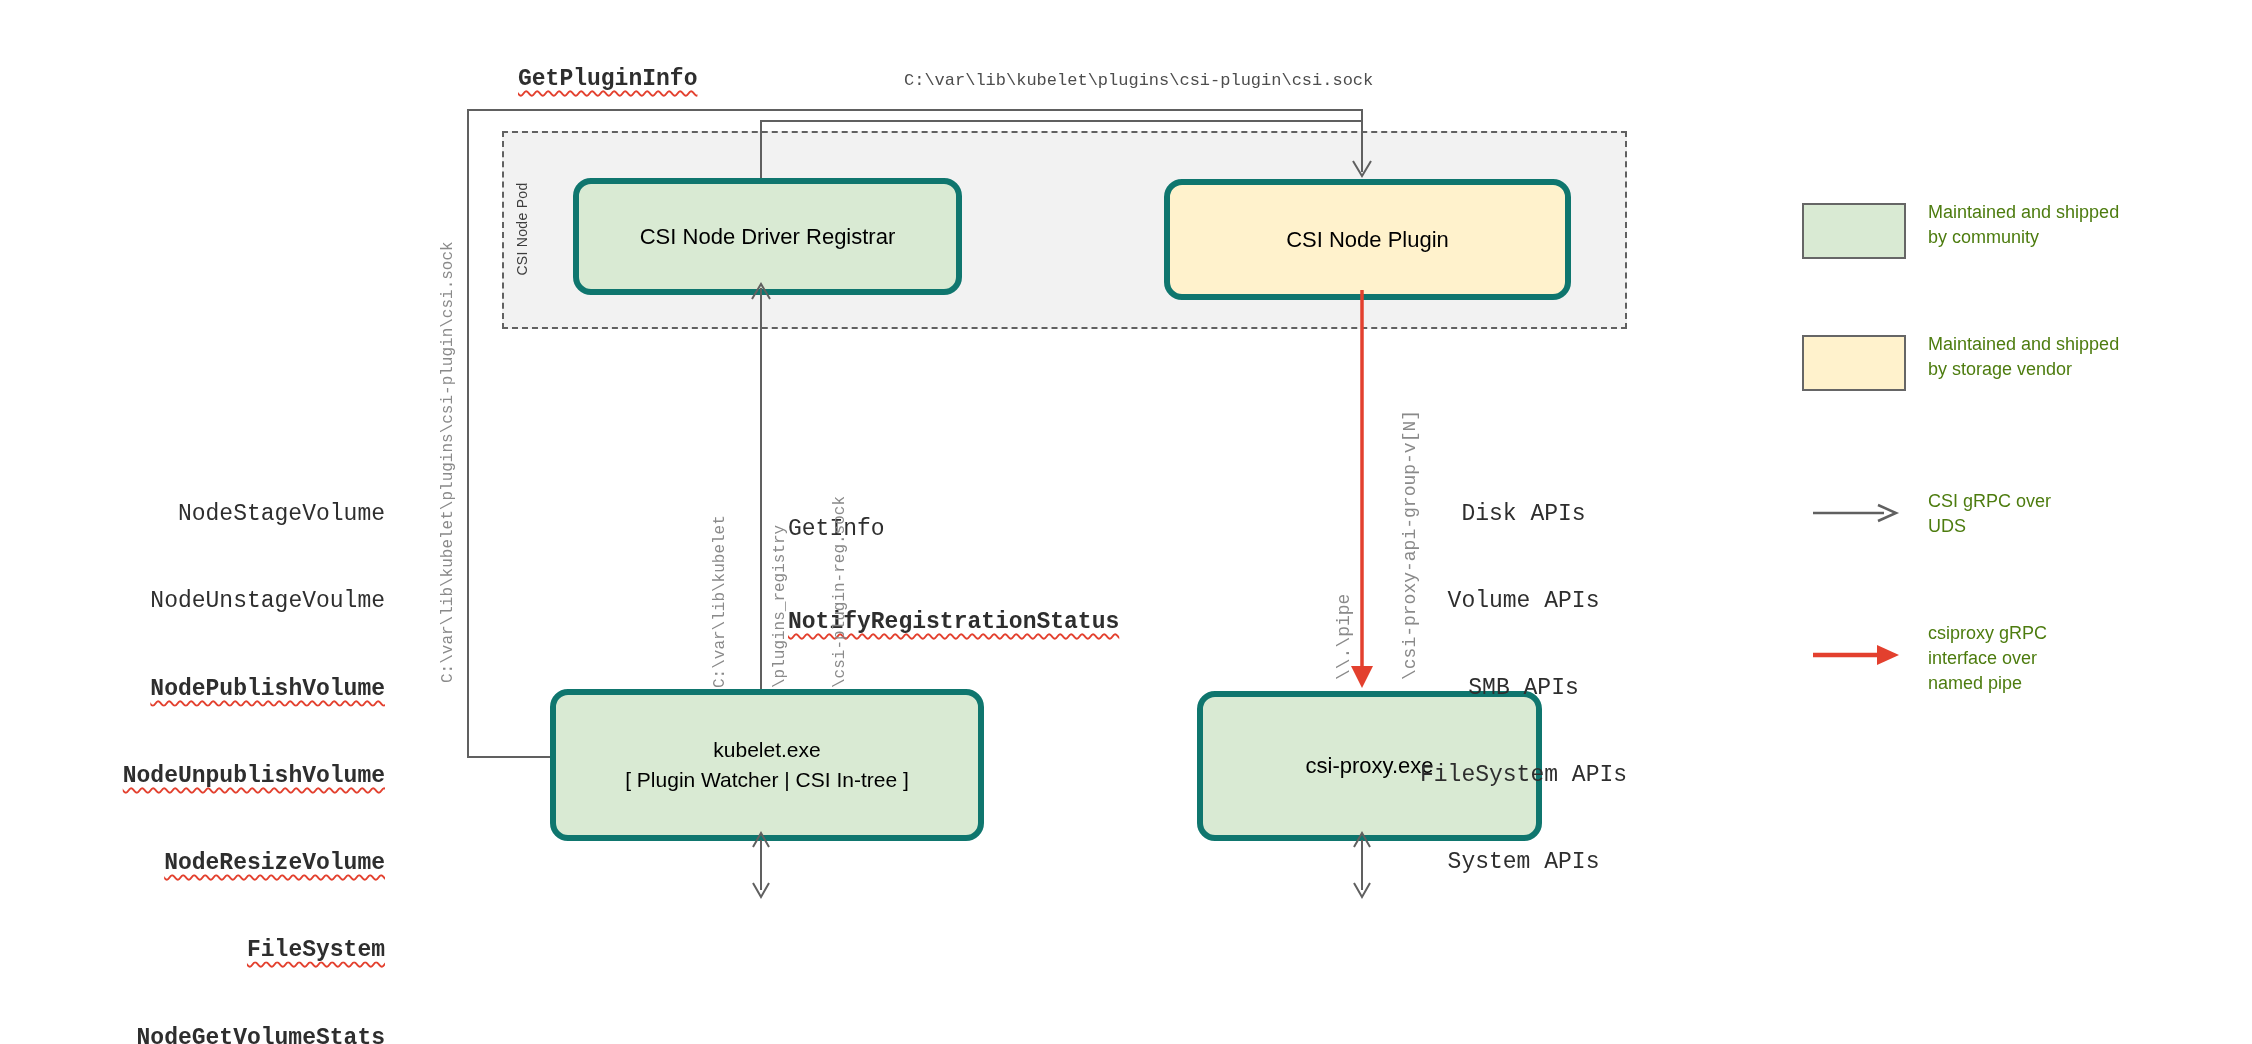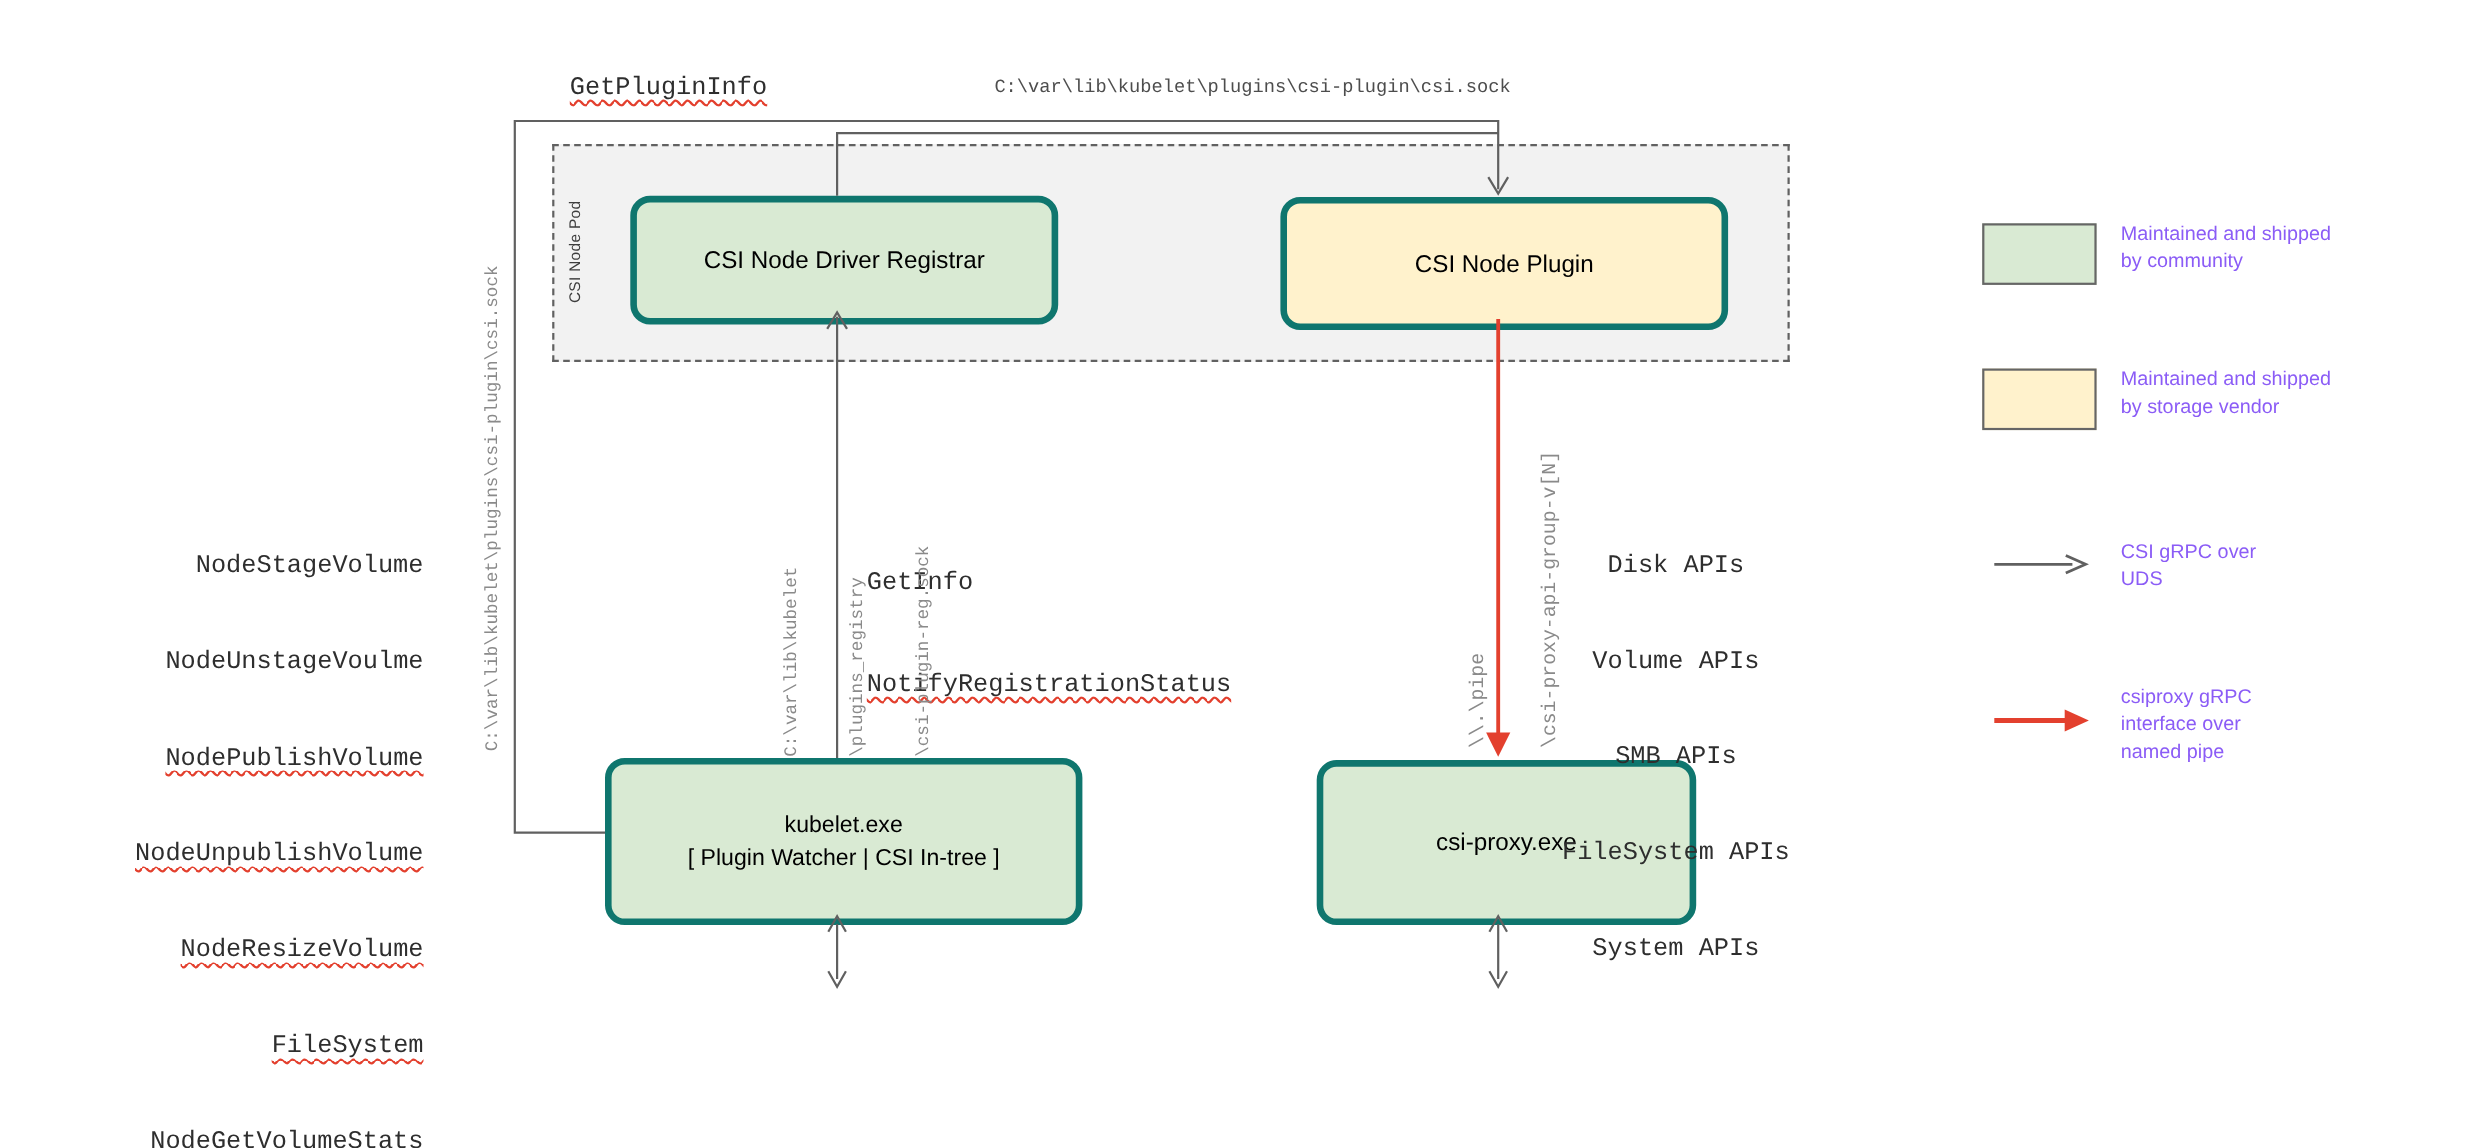--- a/index.html
+++ b/index.html
@@ -42,38 +42,39 @@
   
   .mono  { font-family: "Liberation Mono", monospace; white-space: pre; }
   .dark  { color: #2e2e2e; }
   .gray  { color: #8a8a8a; }
   .squiggle {
     text-decoration-line: underline;
     text-decoration-style: wavy;
     text-decoration-color: #e3402e;
     text-decoration-thickness: 2px;
     text-underline-offset: 5px;
+    font-weight: bold;
   }
   .lbl-getplugininfo { left: 518px; top: 66px; font-size: 23px; }
   .lbl-toppath       { left: 904px; top: 71px; font-size: 17px; color: #4d4d4d; }
   .node-calls { left: 40px; top: 442px; width: 345px; text-align: right; font-size: 23px; line-height: 29px; }
   .node-calls div { margin-bottom: 0.3px; }
   .getinfo-block { left: 788px; top: 452px; font-size: 23px; line-height: 31px; text-align: left; }
   .api-calls  { left: 1379px; top: 442px; font-size: 23px; line-height: 29px; text-align: center; margin-left: 41px; }
 
   .vert { transform-origin: 0 0; transform: rotate(-90deg); text-align: left; }
   .vert-sock     { left: 439px;  top: 683px; width: 480px; font-size: 16px; }
   .vert-registry { left: 670px;  top: 688px; width: 240px; font-size: 16px; line-height: 20px; }
   .vert-pipe     { left: 1289px; top: 680px; width: 310px; font-size: 18px; line-height: 22px; }
 
   
   .legend-swatch { width: 100px; height: 52px; border: 2px solid #666666; }
   .sw-green  { left: 1802px; top: 203px; background: #d9ead3; }
   .sw-yellow { left: 1802px; top: 335px; background: #fff2cc; }
-  .legend-text { left: 1928px; font-size: 18px; line-height: 25px; color: #8b5cf6; }
+  .legend-text { left: 1928px; font-size: 18px; line-height: 25px; color: #4d7c0f; }
   .lt-community { top: 200px; }
   .lt-vendor    { top: 332px; }
   .lt-uds       { top: 489px; }
   .lt-pipe      { top: 621px; }
 
   .connectors { left: 0; top: 0; pointer-events: none; }
 </style>
 </head>
 <body>
 

